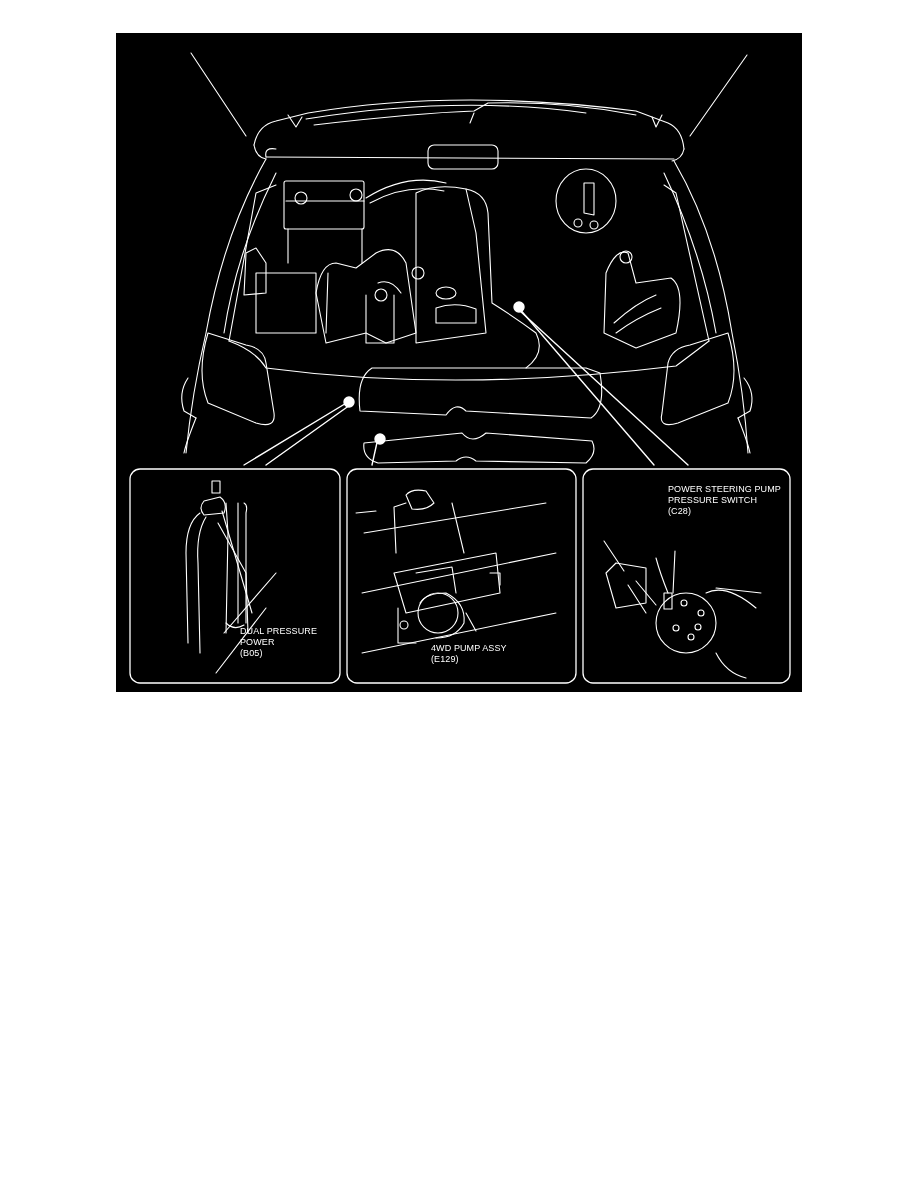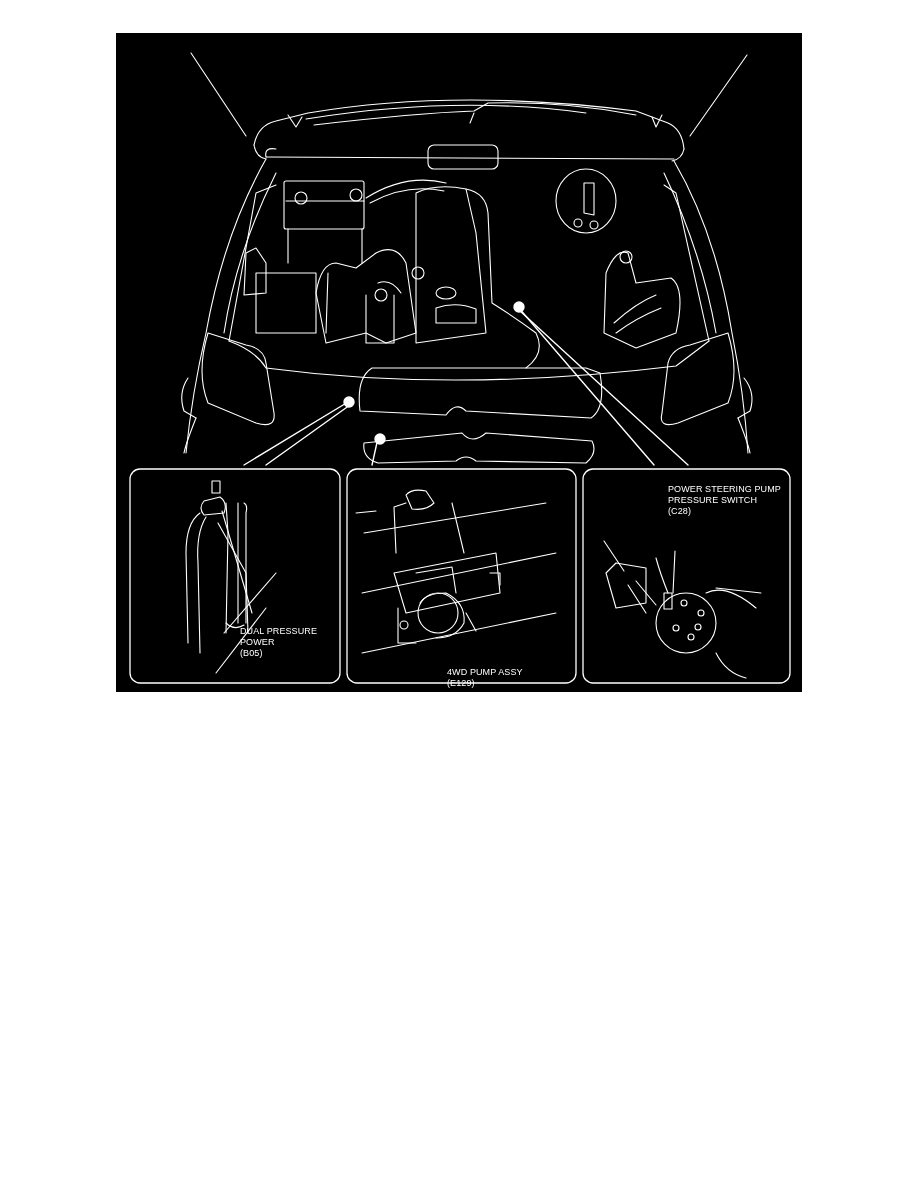--- a/index.html
+++ b/index.html
@@ -1,21 +1,21 @@
 <!DOCTYPE html>
 <html><head>
   <meta charset="utf-8">
   <style>
     html, body { margin: 0; padding: 0; background: #ffffff; }
     body { width: 918px; height: 1188px; position: relative; overflow: hidden; font-family: "Liberation Sans", sans-serif; }
     .figure { position: absolute; left: 116px; top: 33px; width: 686px; height: 659px; background: #000000; }
     .figure svg { position: absolute; left: 0; top: 0; }
     .label { position: absolute; color: #ffffff; font-family: "Liberation Sans", sans-serif; font-size: 9px; line-height: 11px; white-space: pre; letter-spacing: 0.1px; }
     .lbl-dual { left: 124px; top: 593px; }
-    .lbl-pump { left: 331px; top: 610px; margin-top: 24px; }
+    .lbl-pump { left: 315px; top: 610px; }
     .lbl-ps { left: 505px; top: 451px; margin-left: 47px; }
   </style>
 </head>
 <body>
 
 <div class="figure">
   <svg width="686" height="659" viewBox="0 0 686 659" fill="none" stroke="#ffffff" stroke-width="1.1" stroke-linecap="round" stroke-linejoin="round">
 
     <g>
       <line x1="75" y1="20" x2="130" y2="103"></line>

